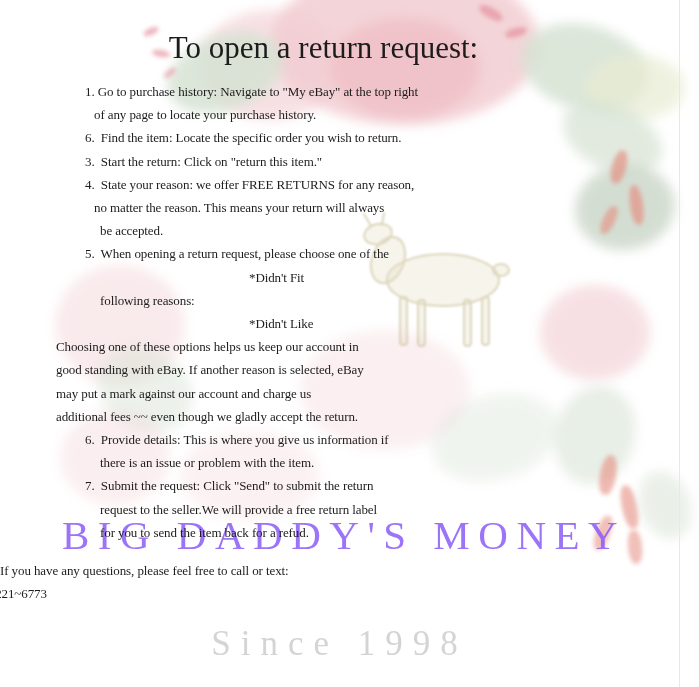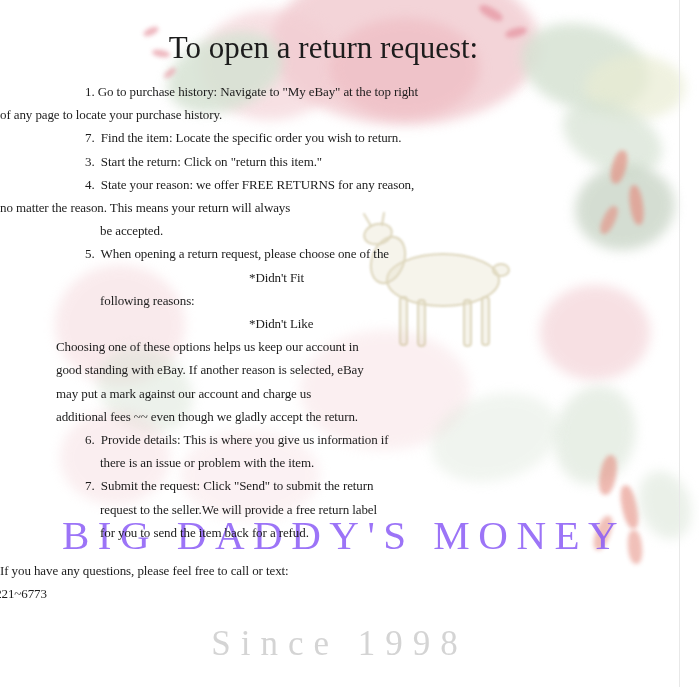--- a/index.html
+++ b/index.html
@@ -52,21 +52,21 @@
     transform:translateX(-10px);
   }
   
   .title{
     position:absolute;top:30px;left:0;width:100%;margin:0;text-align:center;
     font-size:31px;font-weight:normal;transform:translateX(-26px);z-index:3;
   }
   .doc{position:absolute;left:0;top:80px;width:100%;z-index:3;}
   .ln{font-size:13px;line-height:23.2px;white-space:pre;letter-spacing:-0.1px;}
   .i-num {margin-left:85px;}
-  .i-cont{}
+  .i-cont{margin-left:94px;}
   .i-cont2{margin-left:100px;}
   .i-star{margin-left:249px;}
   .i-para{margin-left:56px;}
   .footer{margin-top:15px;text-align:left;}
   .footer .phone{transform:translateX(-31px);}
 </style>
 </head>
 <body>
 
 <div class="card">
@@ -126,21 +126,21 @@
   <div class="edge-line"></div>
 
   <div class="wm-brand">BIG DADDY'S MONEY</div>
   <div class="wm-since">Since 1998</div>
 
   <h1 class="title">To open a return request:</h1>
 
   <div class="doc">
     <div class="ln i-num">1. Go to purchase history: Navigate to "My eBay" at the top right</div>
     <div class="ln i-cont">of any page to locate your purchase history.</div>
-    <div class="ln i-num">7.  Find the item: Locate the specific order you wish to return.</div>
+    <div class="ln i-num">6.  Find the item: Locate the specific order you wish to return.</div>
     <div class="ln i-num">3.  Start the return: Click on "return this item."</div>
     <div class="ln i-num">4.  State your reason: we offer FREE RETURNS for any reason,</div>
     <div class="ln i-cont">no matter the reason. This means your return will always</div>
     <div class="ln i-cont2">be accepted.</div>
     <div class="ln i-num">5.  When opening a return request, please choose one of the</div>
     <div class="ln i-star">*Didn't Fit</div>
     <div class="ln i-cont2">following reasons:</div>
     <div class="ln i-star">*Didn't Like</div>
     <div class="ln i-para">Choosing one of these options helps us keep our account in</div>
     <div class="ln i-para">good standing with eBay. If another reason is selected, eBay</div>

